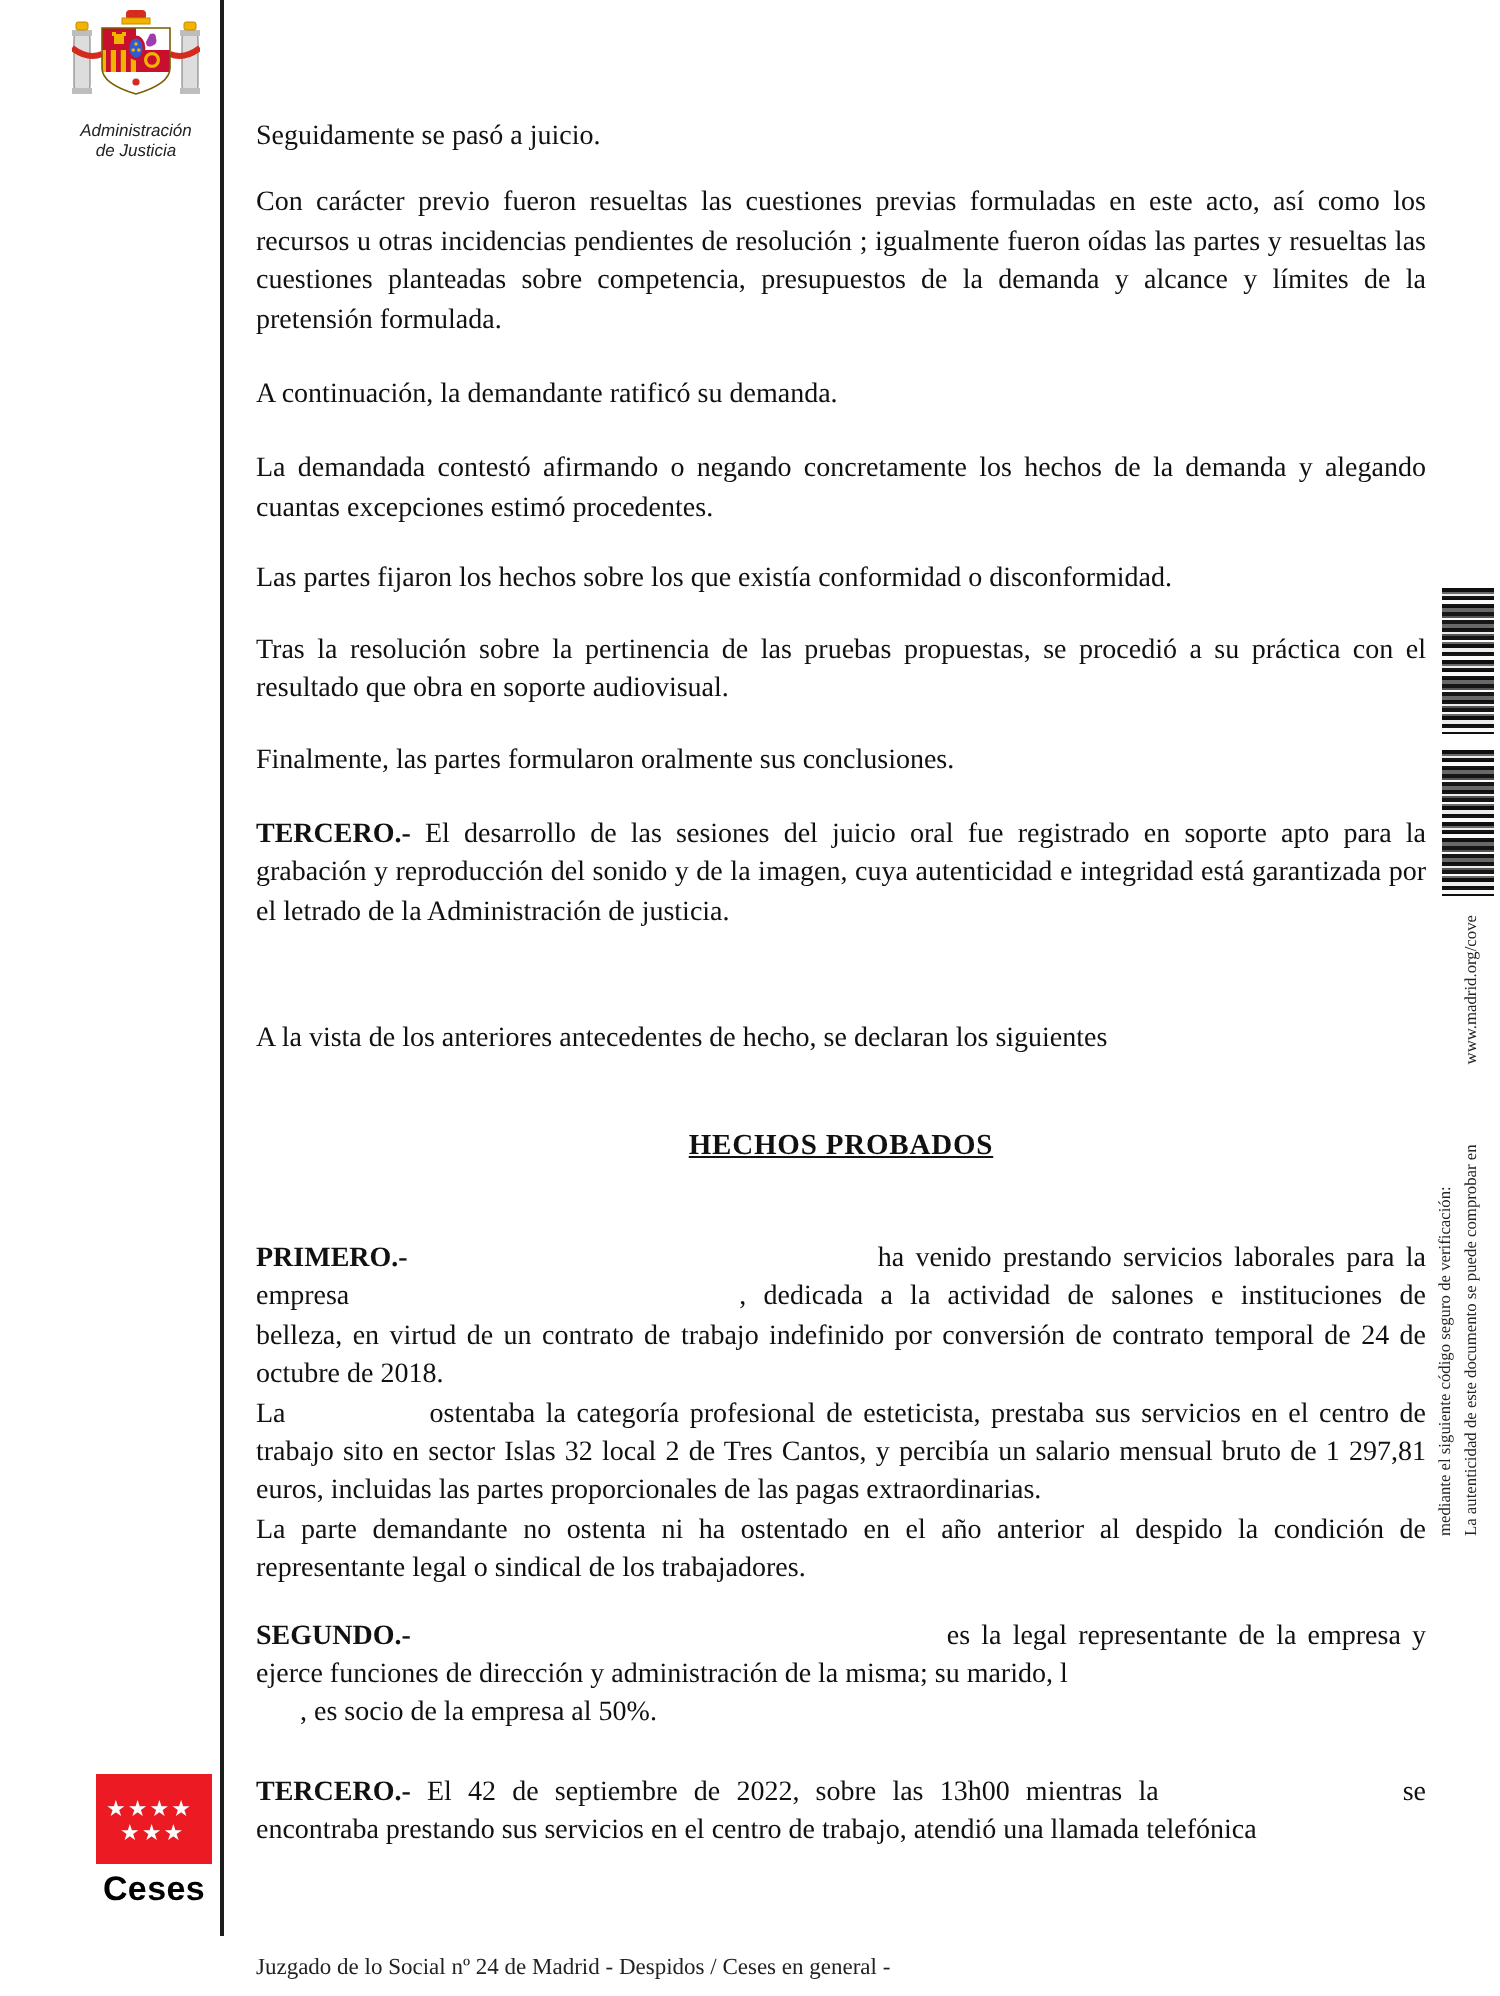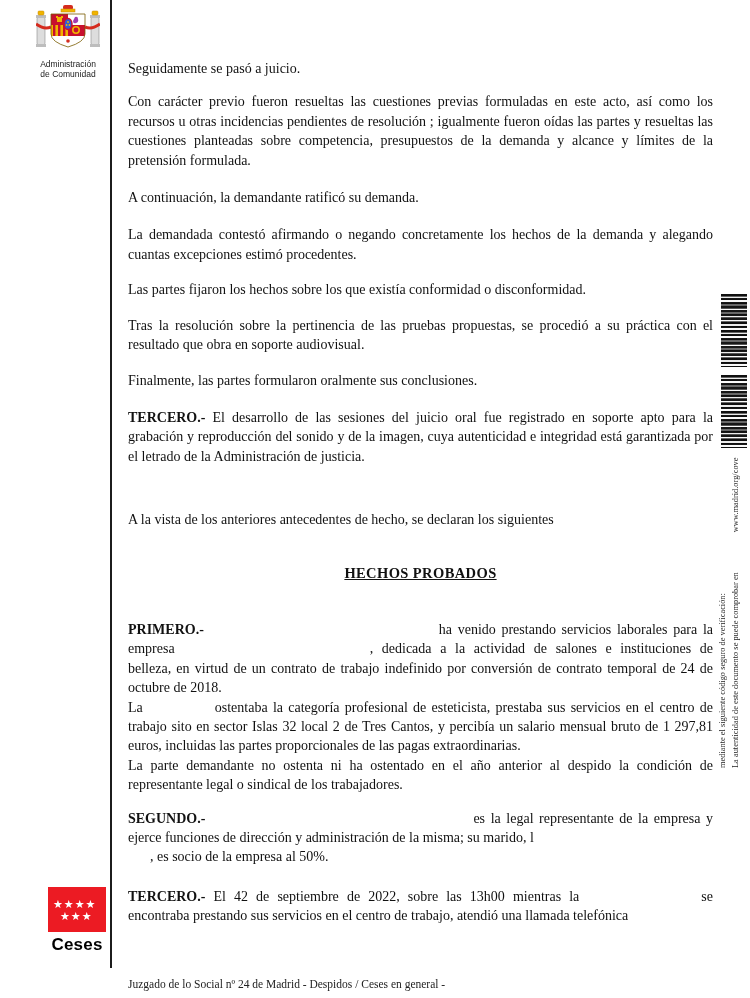--- a/index.html
+++ b/index.html
@@ -4,21 +4,21 @@
 <style>
   * { margin:0; padding:0; box-sizing:border-box; }
   html,body { background:#ffffff; }
   .page {
     position:relative; width:750px; height:998px; background:#ffffff;
     overflow:hidden; font-family:"Liberation Serif", serif; color:#111;
   }
   
   .divider { position:absolute; left:110px; top:0; width:2px; height:968px; background:#1c1c1c; }
   .emblem-wrap { position:absolute; left:28px; top:4px; width:80px; text-align:center; }
-  .org-label { margin-top:2px; font-family:"Liberation Sans", sans-serif; font-size:8.5px; line-height:9.5px; color:#222; }
+  .org-label { margin-top:2px; font-family:"Liberation Sans", sans-serif; font-size:8.5px; line-height:9.5px; color:#222;font-style:italic; }
   .madrid-wrap { position:absolute; left:46px; top:887px; width:62px; text-align:center; }
   .madrid-flag { width:58px; height:45px; background:#ec1b23; margin:0 auto; text-align:left; }
   .star-row { color:#ffffff; font-family:"DejaVu Sans", sans-serif; font-size:11px; line-height:11px; letter-spacing:1px; }
   .star-row.r1 { padding:12px 0 0 5px; }
   .star-row.r2 { padding:1px 0 0 12px; }
   .madrid-word { margin-top:3px; font-family:"Liberation Sans", sans-serif; font-weight:bold; font-size:17px; color:#000; letter-spacing:0.2px; }
   
   .content { position:absolute; left:128px; top:27px; width:585px; font-size:14px; line-height:19.4px; text-align:justify;margin-top:32px; }
   .content p { margin:0; }
   .content p.para b { font-weight:bold; }
@@ -85,21 +85,21 @@
         <circle cx="32" cy="37" r="1.8" fill="#d52b1e"></circle>
       </g>
       <path d="M15 10 h34 v20 q0 8 -17 13 q-17 -5 -17 -13 z" fill="none" stroke="#7a5c00" stroke-width="0.8"></path>
       <ellipse cx="32" cy="20" rx="4" ry="5.5" fill="#2f5bd6" stroke="#c8102e" stroke-width="1.4"></ellipse>
       <circle cx="32" cy="18" r="0.9" fill="#f0b400"></circle>
       <circle cx="30.6" cy="21" r="0.9" fill="#f0b400"></circle>
       <circle cx="33.4" cy="21" r="0.9" fill="#f0b400"></circle>
     </svg>
     <div class="org-label">
       <span>Administración</span><br>
-      <span>de Comunidad</span>
+      <span>de Justicia</span>
     </div>
   </div>
 
   <div class="divider"></div>
 
   <main class="content">
       <p class="para" style="margin-bottom: 14px;"><span>Seguidamente se pasó a juicio.</span></p>
       <p class="para" style="margin-bottom: 18px;"><span>Con carácter previo fueron resueltas las cuestiones previas formuladas en este acto, así como los recursos u otras incidencias pendientes de resolución ; igualmente fueron oídas las partes y resueltas las cuestiones planteadas sobre competencia, presupuestos de la demanda y alcance y límites de la pretensión formulada.</span></p>
       <p class="para" style="margin-bottom: 18px;"><span>A continuación, la demandante ratificó su demanda.</span></p>
       <p class="para" style="margin-bottom: 16px;"><span>La demandada contestó afirmando o negando concretamente los hechos de la demanda y alegando cuantas excepciones estimó procedentes.</span></p>

